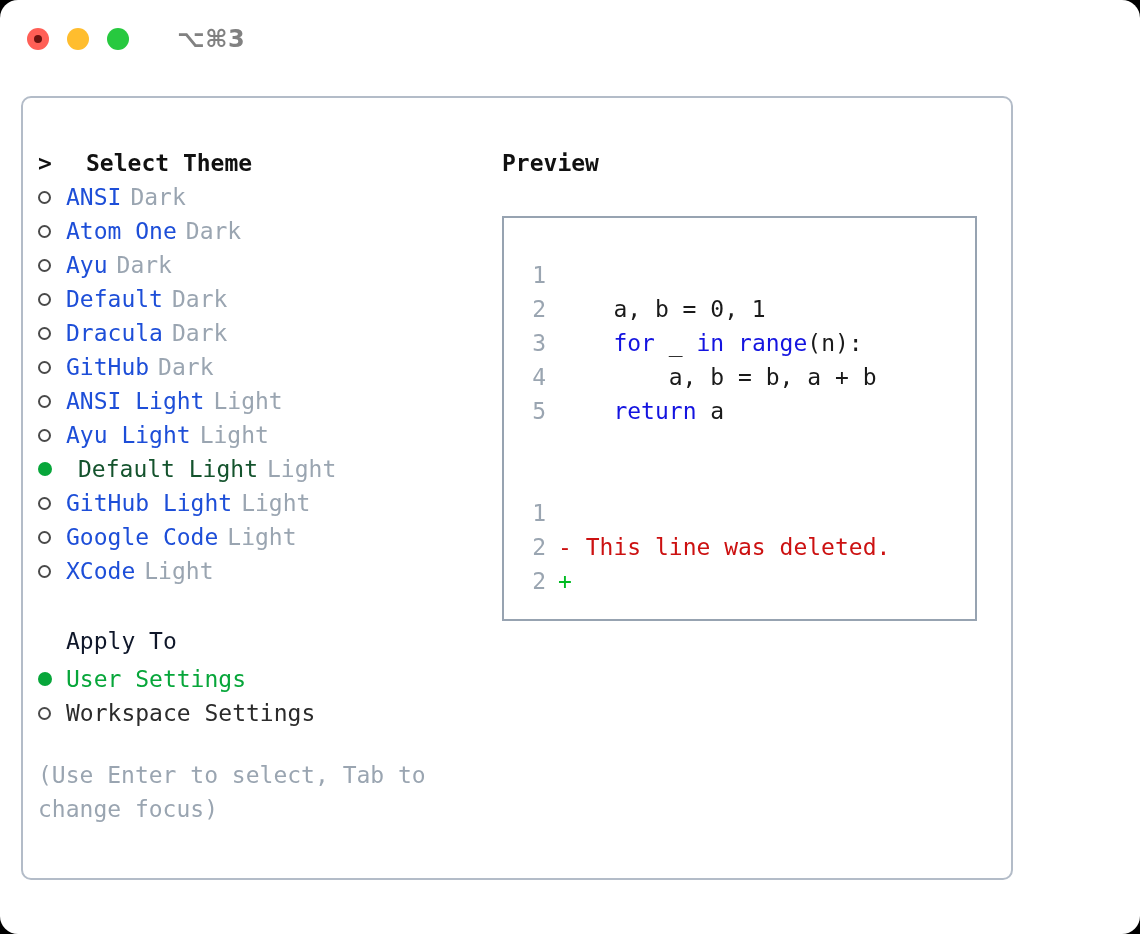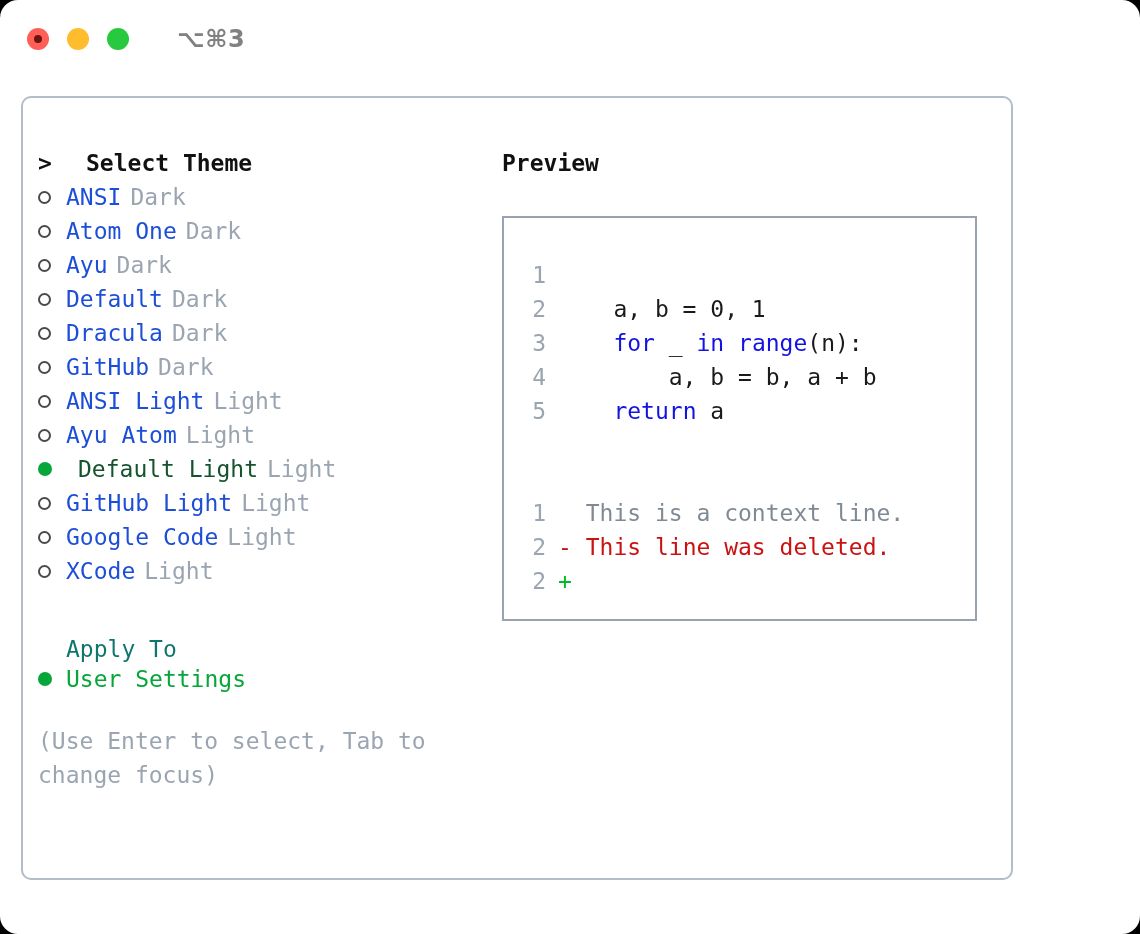--- a/index.html
+++ b/index.html
@@ -135,23 +135,23 @@
     margin-left: 20px;
   }
   .theme-name  { color: #1d4ed8; }
   .theme-name.sel { color: #14532d; margin-left: 12px; }
   .theme-cat   { color: #9aa5b1; margin-left: 9px; }
 
   .section-gap { height: 40px; }
   .apply-hdr {
     height: 34px;
     display: flex;
-    align-items: flex-end;
-    font-size: 23px;
-    color: #0f766e;
+    align-items: flex-start;
+    font-size: 23px;
+    color: #0f172a;
     padding-left: 28px;
   }
   .apply-label { color: #2b2b2b; }
   .apply-label.sel { color: #07a63a; }
 
   .hint {
     margin-top: 28px;
     color: #9aa5b1;
     font-size: 23px;
     line-height: 34px;
@@ -275,21 +275,21 @@
           <span class="marker">
               <span class="dot-empty"></span>
             </span>
           <span class="theme-name">ANSI Light</span>
           <span class="theme-cat">Light</span>
         </div>
         <div class="row">
           <span class="marker">
               <span class="dot-empty"></span>
             </span>
-          <span class="theme-name">Ayu Atom</span>
+          <span class="theme-name">Ayu Light</span>
           <span class="theme-cat">Light</span>
         </div>
         <div class="row">
           <span class="marker">
               <span class="dot-full"></span>
             </span>
           <span class="theme-name sel">Default Light</span>
           <span class="theme-cat">Light</span>
         </div>
         <div class="row">
@@ -318,20 +318,26 @@
 
         <div class="apply-hdr">
           <span>Apply To</span>
         </div>
 
         <div class="row">
           <span class="marker">
               <span class="dot-full"></span>
             </span>
           <span class="apply-label sel">User Settings</span>
+        </div>
+        <div class="row">
+          <span class="marker">
+              <span class="dot-empty"></span>
+            </span>
+          <span class="apply-label">Workspace Settings</span>
         </div>
 
         <div class="hint">
           <div>(Use Enter to select, Tab to</div>
           <div>change focus)</div>
         </div>
       </div>
 
       <div class="right">
         <div class="preview-title">Preview</div>
@@ -361,21 +367,20 @@
             <span class="lnum">5</span>
             <span class="ctext"><span class="pl">    </span><span class="kw">return</span><span class="pl"> a</span></span>
           </div>
 
           <div class="blank-line"></div>
           <div class="blank-line"></div>
 
           <div class="cline">
             <span class="lnum">1</span>
             <span class="ctext ctx"> </span>
-            <span class="ctext ctx"> This is a context line.</span>
           </div>
           <div class="cline">
             <span class="lnum">2</span>
             <span class="ctext del">-</span>
             <span class="ctext del"> This line was deleted.</span>
           </div>
           <div class="cline">
             <span class="lnum">2</span>
             <span class="ctext add">+</span>
           </div>

